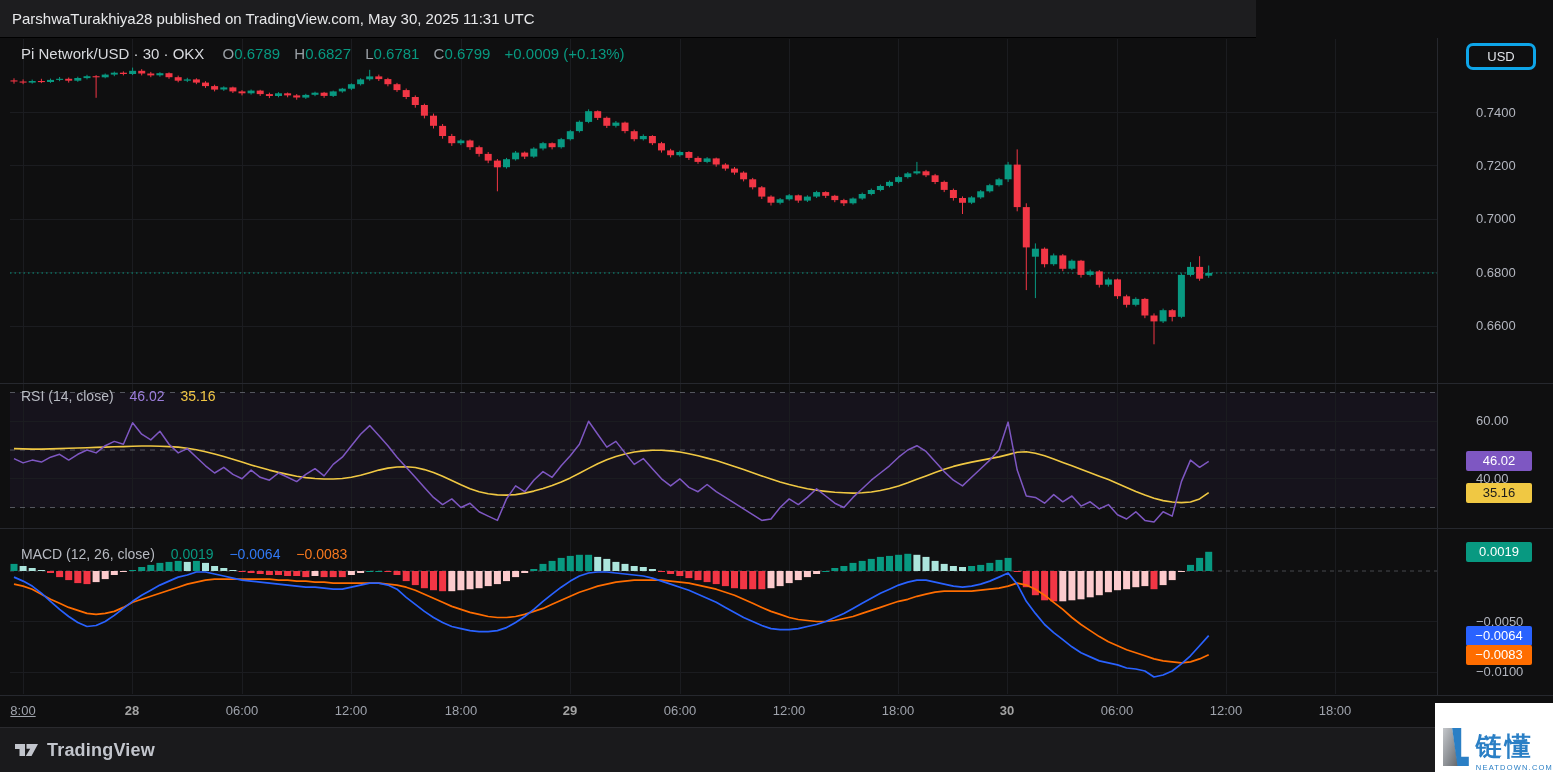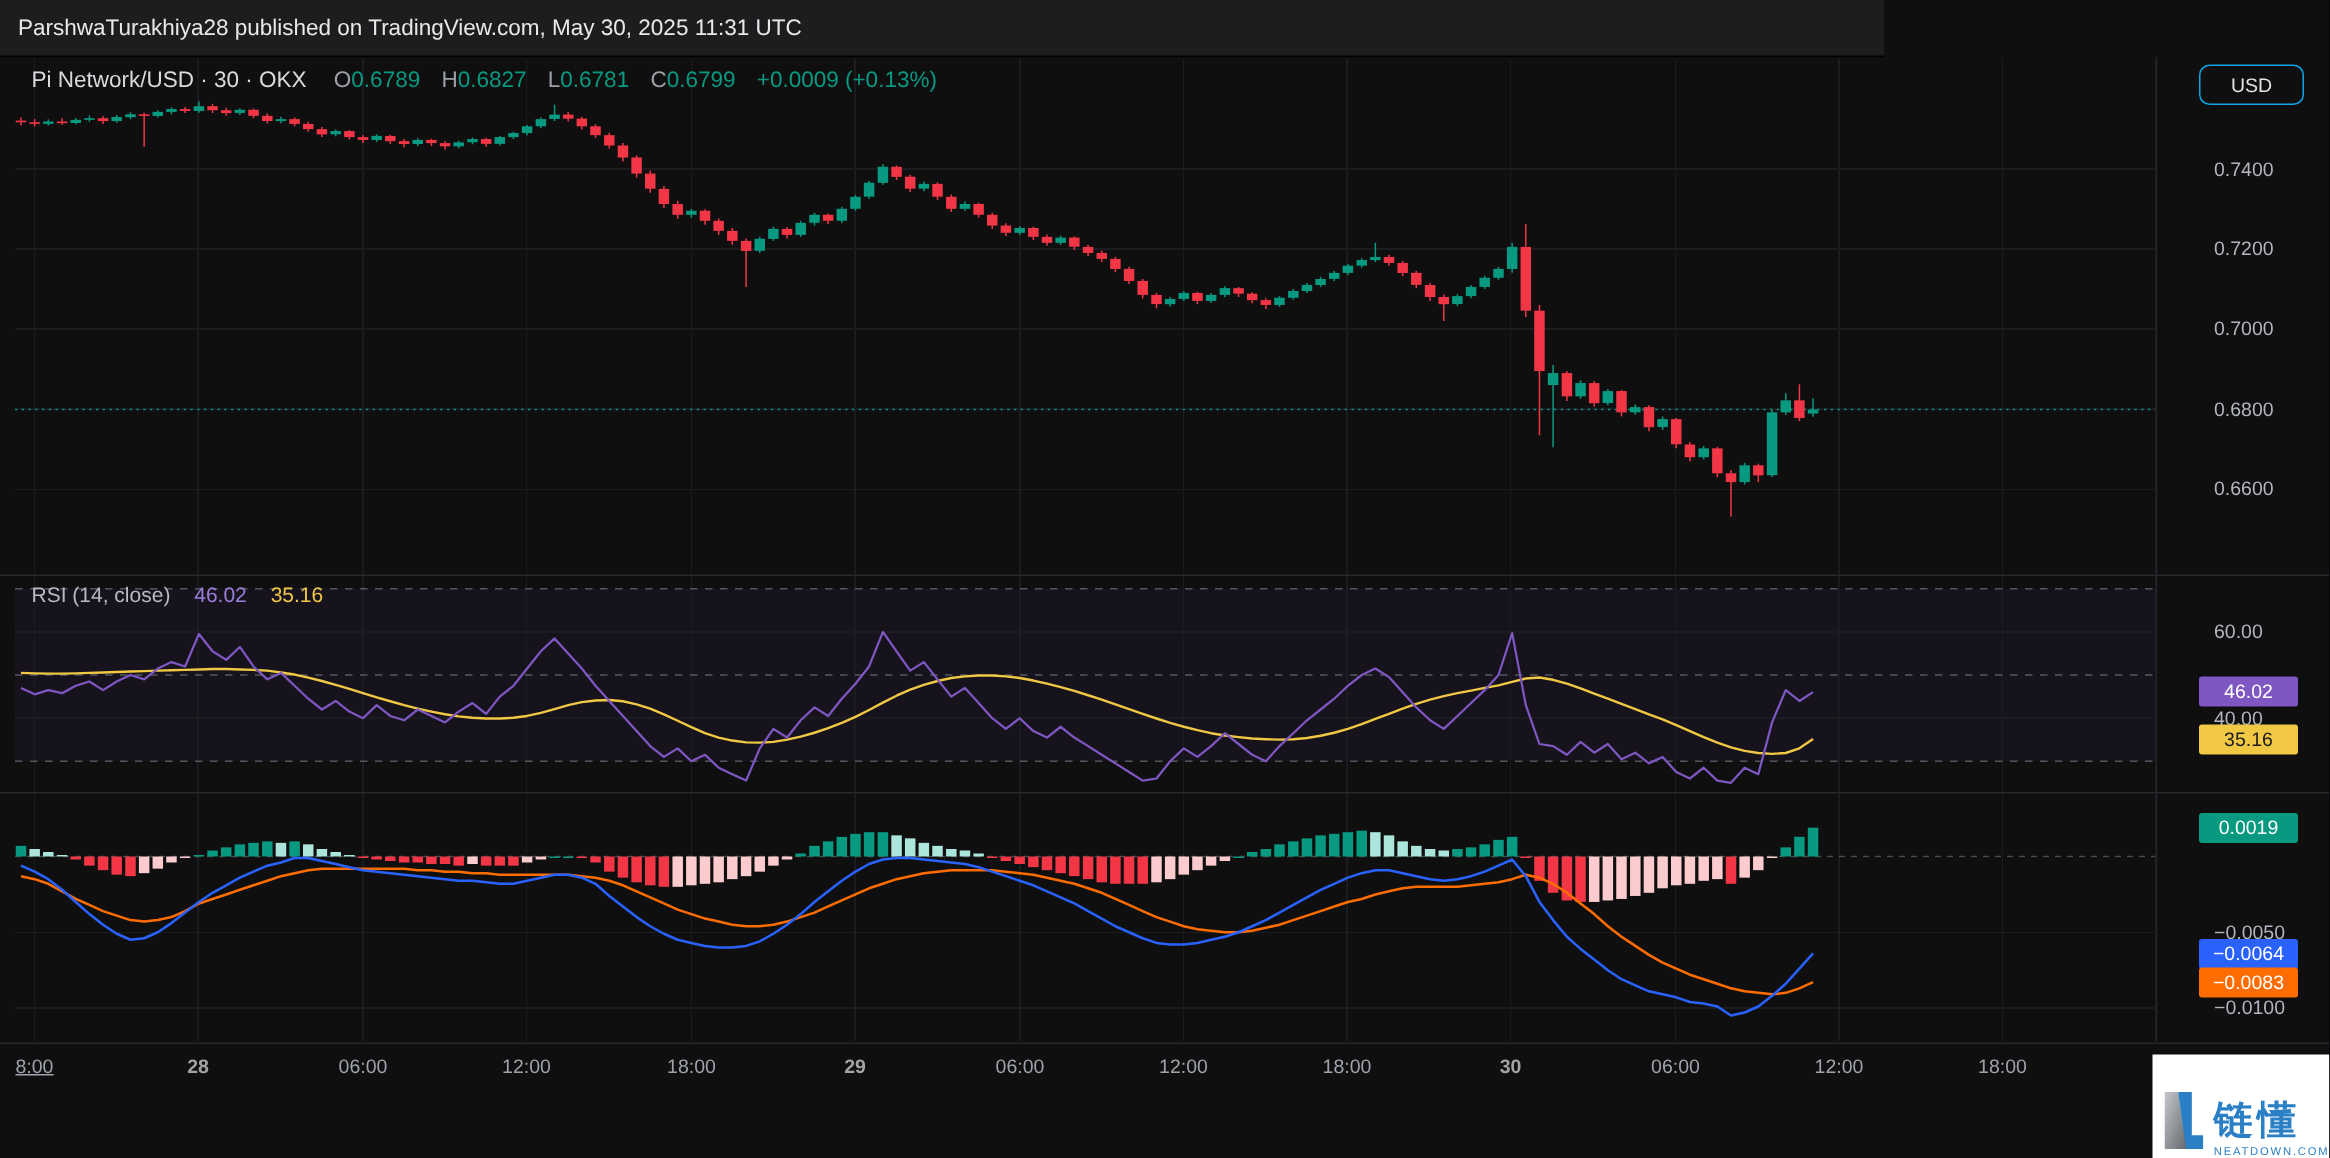--- a/index.html
+++ b/index.html
@@ -15,21 +15,21 @@
   .legend-main .k{color:#9aa0a6;}
   .legend-main .v{color:#089981;margin-right:10px;}
   .legend-main .chg{color:#089981;margin-left:0;}
   .legend-ind{font-size:14px;color:#b7bac1;}
   .legend-rsi{left:21px;top:388px;}
   .legend-macd{left:21px;top:546px;}
   .legend-ind .val{margin-left:12px;}
   .axis-col{position:absolute;left:1437px;top:38px;width:116px;height:690px;z-index:2;
             border-left:1px solid #26282e;background:#0f0f10;}
   .usd-btn{position:absolute;left:28px;top:5px;width:70px;height:27px;background:transparent;
-           border:1px solid #0ea5e9;border-radius:7px;color:#e0e2e7;font-size:13px;
+           border:3px solid #0ea5e9;border-radius:7px;color:#e0e2e7;font-size:13px;
            font-family:"Liberation Sans",sans-serif;cursor:pointer;}
   .axis-label{position:absolute;left:38px;color:#b2b5be;font-size:13px;height:16px;line-height:16px;}
   .axis-badge{position:absolute;left:28px;width:66px;height:20px;line-height:20px;border-radius:2px;
               font-size:13px;text-align:center;z-index:3;}
   .pane-sep{position:absolute;left:0;width:1553px;height:1px;background:#26282e;z-index:4;}
   .time-axis{position:absolute;left:0;top:695px;width:1553px;height:32px;background:#0f0f10;
              border-top:1px solid #26282e;z-index:2;}
   .time-label{position:absolute;top:7px;transform:translateX(-50%);font-size:13px;color:#9fa3ac;}
   .time-label.major{color:#a3a3a3;font-weight:700;}
   .footer{position:absolute;left:0;top:727px;width:1553px;height:45px;background:#1a1a1c;
@@ -499,20 +499,26 @@
     <span class="k">C</span><span class="v">0.6799</span>
     <span class="chg">+0.0009 (+0.13%)</span>
   </div>
 
   <div class="legend legend-ind legend-rsi">
     <span>RSI (14, close)</span>
     <span class="val" style="color:#9b7ddb">46.02</span>
     <span class="val" style="color:#f2c743">35.16</span>
   </div>
 
+  <div class="legend legend-ind legend-macd">
+    <span>MACD (12, 26, close)</span>
+    <span class="val" style="color:#089981">0.0019</span>
+    <span class="val" style="color:#3179f5">−0.0064</span>
+    <span class="val" style="color:#f7781e">−0.0083</span>
+  </div>
 
   <div class="axis-col" id="axis-col">
     <button class="usd-btn">USD</button>
   <div class="axis-label" style="top: 66.5px;">0.7400</div>
       <div class="axis-label" style="top: 119.92px;">0.7200</div>
       <div class="axis-label" style="top: 173.34px;">0.7000</div>
       <div class="axis-label" style="top: 226.76px;">0.6800</div>
       <div class="axis-label" style="top: 280.18px;">0.6600</div>
       <div class="axis-label" style="top: 375.25px;">60.00</div>
       <div class="axis-label" style="top: 432.75px;">40.00</div>
@@ -538,20 +544,27 @@
       <div class="time-label major" style="left: 570px;">29</div>
       <div class="time-label" style="left: 680px;">06:00</div>
       <div class="time-label" style="left: 789px;">12:00</div>
       <div class="time-label" style="left: 898px;">18:00</div>
       <div class="time-label major" style="left: 1007px;">30</div>
       <div class="time-label" style="left: 1117px;">06:00</div>
       <div class="time-label" style="left: 1226px;">12:00</div>
       <div class="time-label" style="left: 1335px;">18:00</div>
     </div>
 
+  <div class="footer">
+    <svg width="25" height="20" viewBox="0 0 25 20">
+      <path d="M1 4 H11 V16 H5.5 V9 H1 Z" fill="#c2c5cc"></path>
+      <path d="M12.5 4 H24 L17.5 16 H11.8 L16.2 8.7 H12.5 Z" fill="#c2c5cc"></path>
+    </svg>
+    <span class="brand">TradingView</span>
+  </div>
 
   <div class="watermark">
     <svg width="32" height="50" viewBox="0 0 34 50">
       <defs>
         <linearGradient id="wmg" x1="0" y1="0" x2="1" y2="1">
           <stop offset="0" stop-color="#c4c7cb"></stop>
             <stop offset="1" stop-color="#63676c"></stop>
         </linearGradient>
       </defs>
       <polygon points="0,0 12,0 20,50 0,50" fill="url(#wmg)"></polygon>

